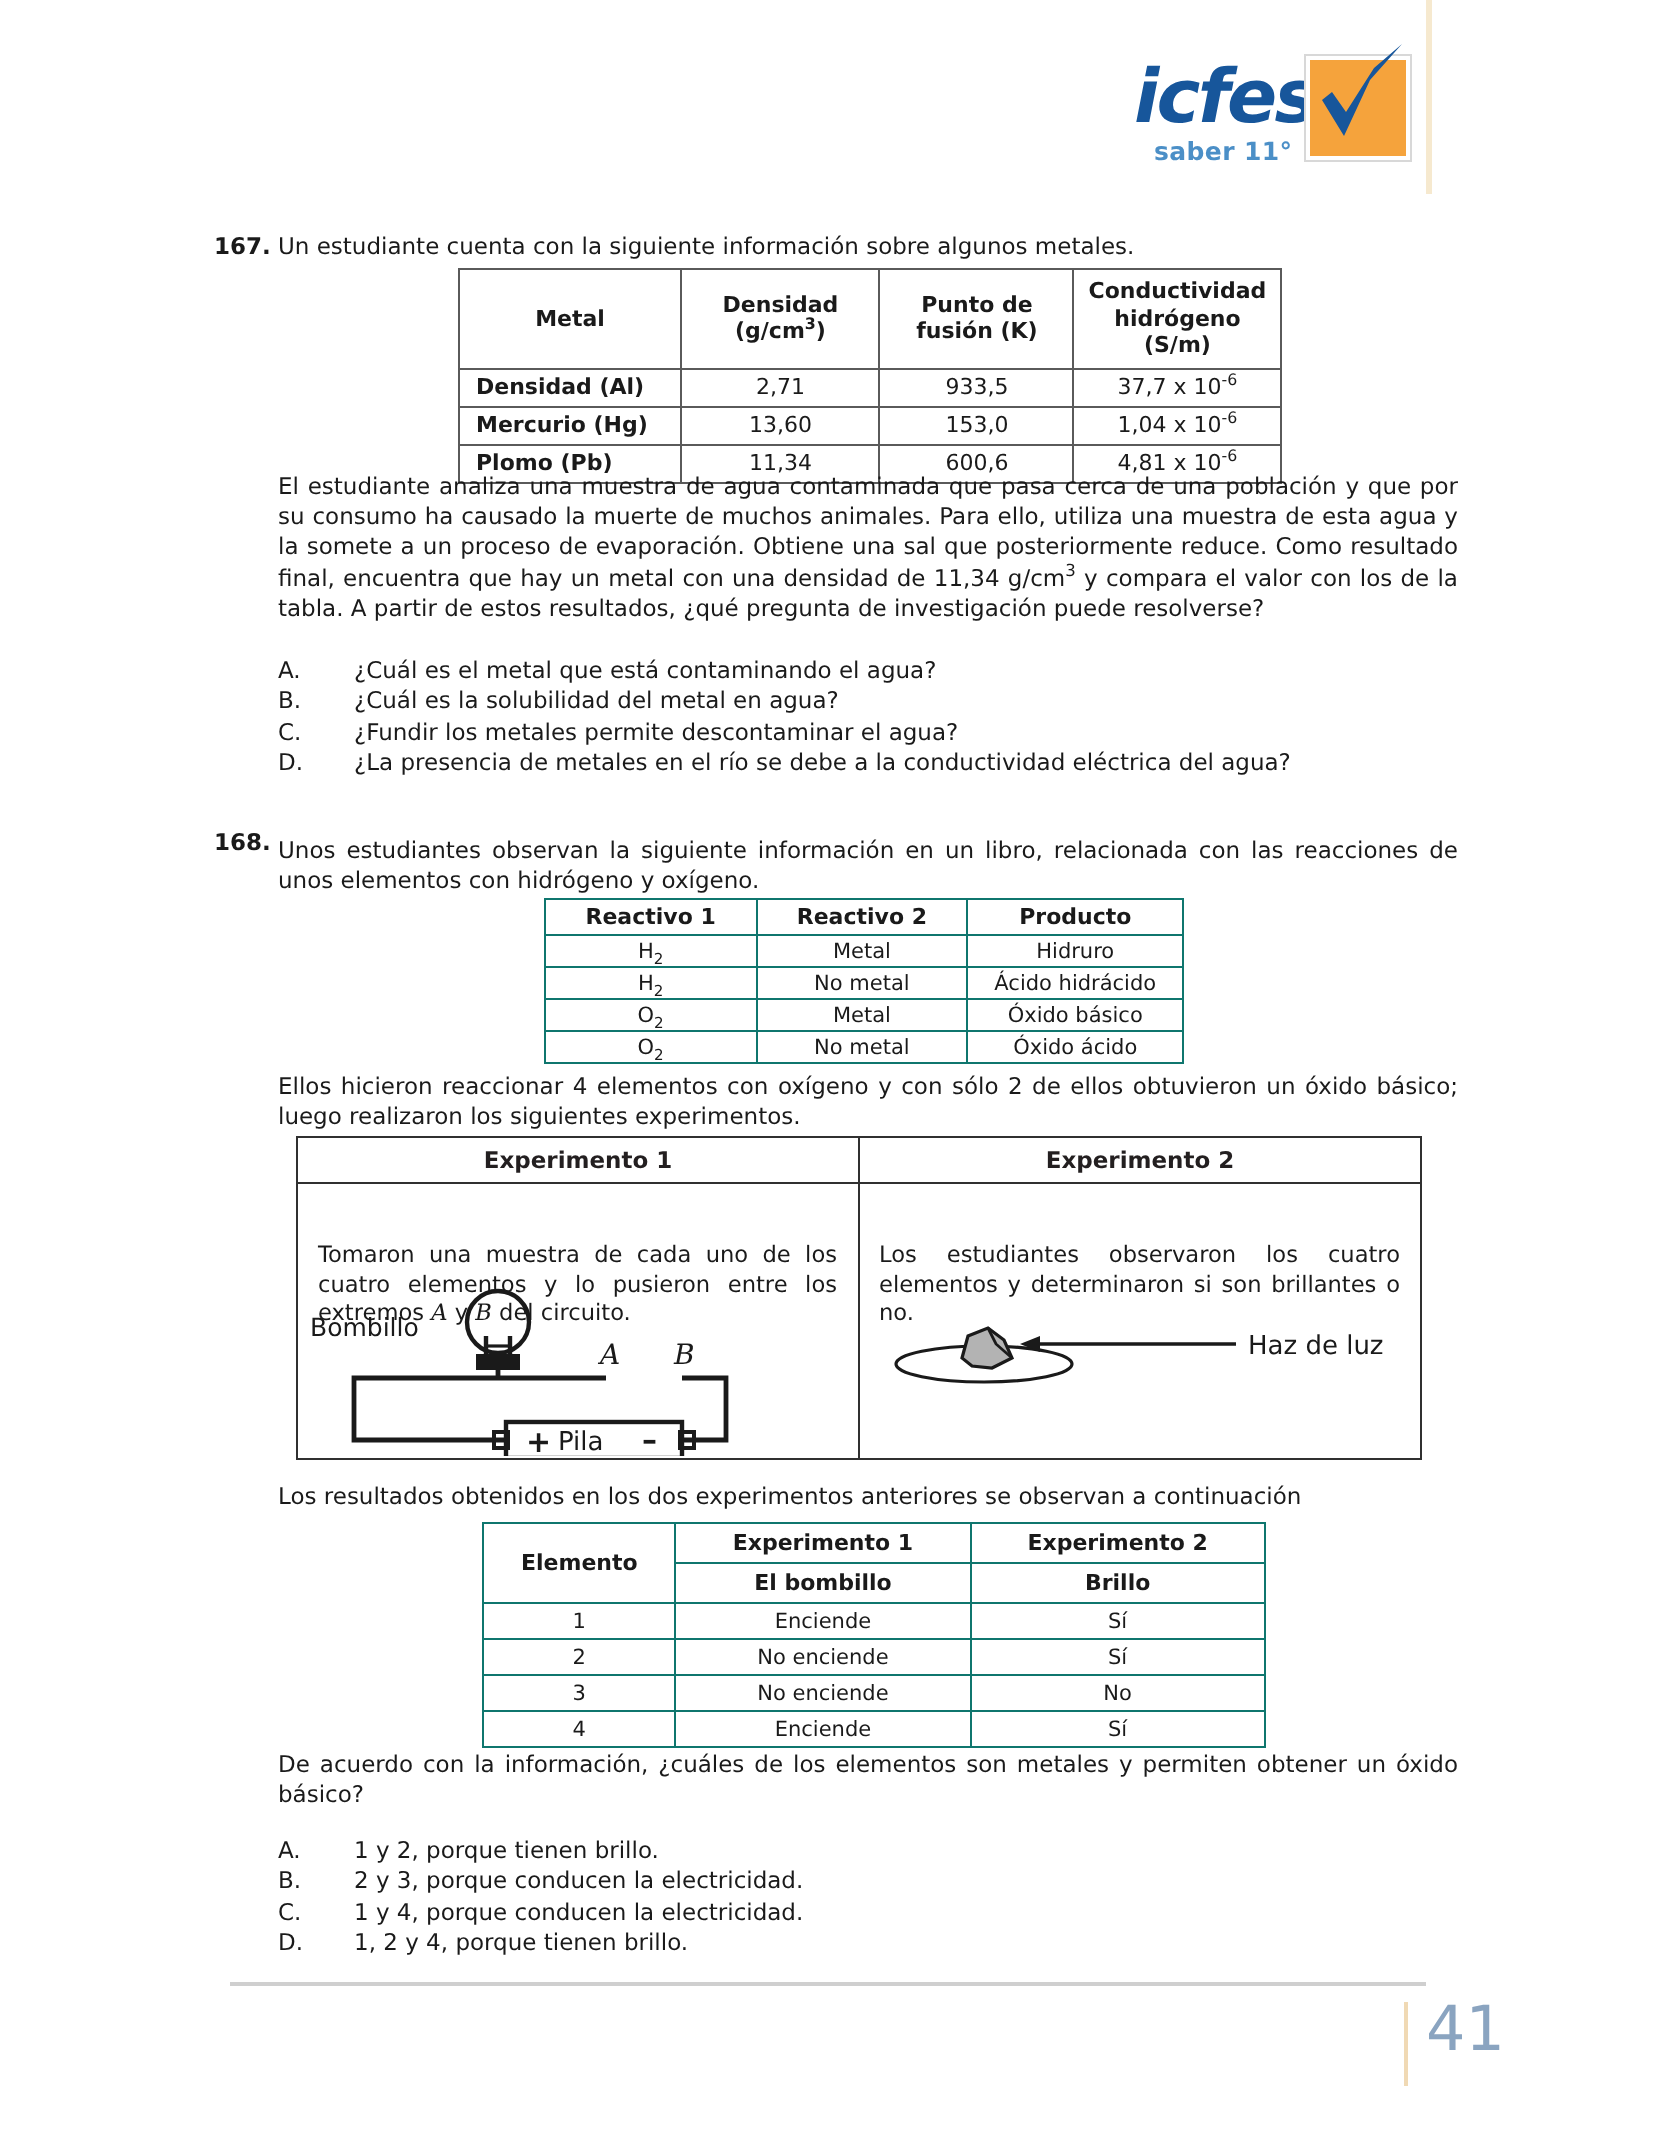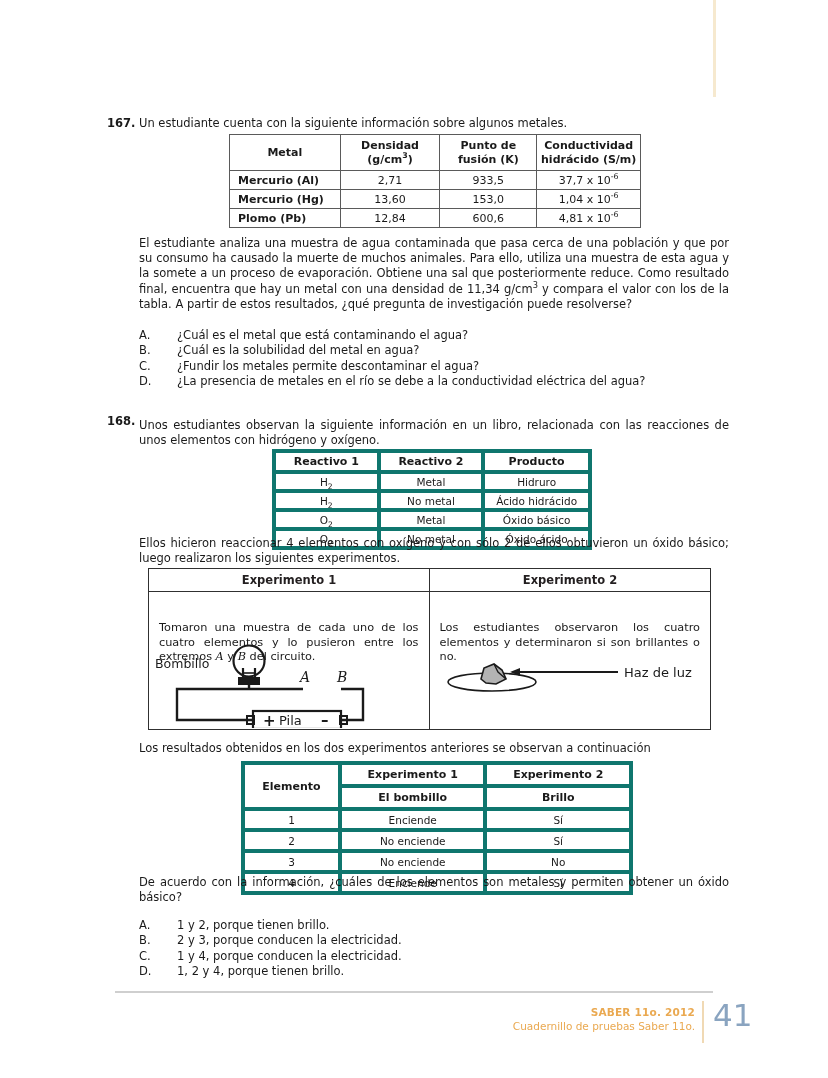--- a/index.html
+++ b/index.html
@@ -117,21 +117,21 @@
   .opt-letter { width: 38px; flex: 0 0 38px; }
   .opt-text { flex: 1 1 auto; }
 
   
   table.grid {
     border-collapse: collapse;
     font-size: 11px;
     color: #1a1a1a;
   }
   table.grid td, table.grid th {
-    border: 4px solid #0f766e;
+    border: 1px solid #0f766e;
     padding: 1px 4px;
     text-align: center;
     font-weight: normal;
     vertical-align: middle;
   }
   table.grid th { font-weight: bold; }
 
   
   #tbl-metals {
     position: absolute;
@@ -275,20 +275,28 @@
     font-size: 31px;
     color: #8aa4c0;
     font-weight: normal;
   }
 </style>
 </head>
 <body>
 
 <div id="header">
   <div id="header-rule"></div>
+  <div id="logo">
+    <div id="logo-word">icfes</div>
+    <div id="logo-sub">saber 11°</div>
+    <div id="logo-box"></div>
+    <svg id="logo-check" viewBox="0 0 52 60">
+      <path d="M6 30 L17 48 L30 20 L46 2 L32 14 L18 36 L11 26 Z" fill="#17569b"></path>
+    </svg>
+  </div>
 </div>
 
 <div id="content">
 
   <div class="qnum" style="left:107px; top:116px;">167.</div>
   <div class="qtext" style="left:139px; top:116px; width:590px;">Un estudiante cuenta con la siguiente información sobre algunos metales.</div>
 
   <table class="grid" id="tbl-metals">
     <thead>
       <tr>
@@ -298,40 +306,40 @@
         <th style="width:100px;">
           <span>Densidad</span><br>
           (g/cm<sup>3</sup>)
         </th>
         <th style="width:100px;">
           <span>Punto de</span><br>
           <span>fusión (K)</span>
         </th>
         <th style="width:100px;">
           <span>Conductividad</span><br>
-          <span>hidrácido (S/m)</span>
+          <span>hidrógeno (S/m)</span>
         </th>
       </tr>
     </thead>
     <tbody>
       <tr>
-        <td class="metal-name">Mercurio (Al)</td>
+        <td class="metal-name">Densidad (Al)</td>
         <td>2,71</td>
         <td>933,5</td>
         <td><span>37,7 x 10</span><sup>-6</sup></td>
       </tr>
       <tr>
         <td class="metal-name">Mercurio (Hg)</td>
         <td>13,60</td>
         <td>153,0</td>
         <td><span>1,04 x 10</span><sup>-6</sup></td>
       </tr>
       <tr>
         <td class="metal-name">Plomo (Pb)</td>
-        <td>12,84</td>
+        <td>11,34</td>
         <td>600,6</td>
         <td><span>4,81 x 10</span><sup>-6</sup></td>
       </tr>
     </tbody>
   </table>
 
   <div class="para" style="left:139px; top:236px; width:590px;">
     <span>El estudiante analiza una muestra de agua contaminada que pasa cerca de una población y que por su consumo ha causado la muerte de muchos animales. Para ello, utiliza una muestra de esta agua y la somete a un proceso de evaporación. Obtiene una sal que posteriormente reduce. Como resultado final, encuentra que hay un metal con una densidad de 11,34 g/cm</span><sup>3</sup><span> y compara el valor con los de la tabla. A partir de estos resultados, ¿qué pregunta de investigación puede resolverse?</span>
   </div>
 
@@ -501,19 +509,15 @@
     <div class="opt">
       <span class="opt-letter">D.</span>
       <span class="opt-text">1, 2 y 4, porque tienen brillo.</span>
     </div>
   </div>
 
 </div>
 
 <div id="footer-rule"></div>
 <div id="footer">
-  <div id="footer-text">
-    <div id="footer-line1">SABER 11o. 2012</div>
-    <div id="footer-line2">Cuadernillo de pruebas Saber 11o.</div>
-  </div>
   <div id="footer-sep"></div>
   <div id="page-number">41</div>
 </div>
 
 </body></html>

